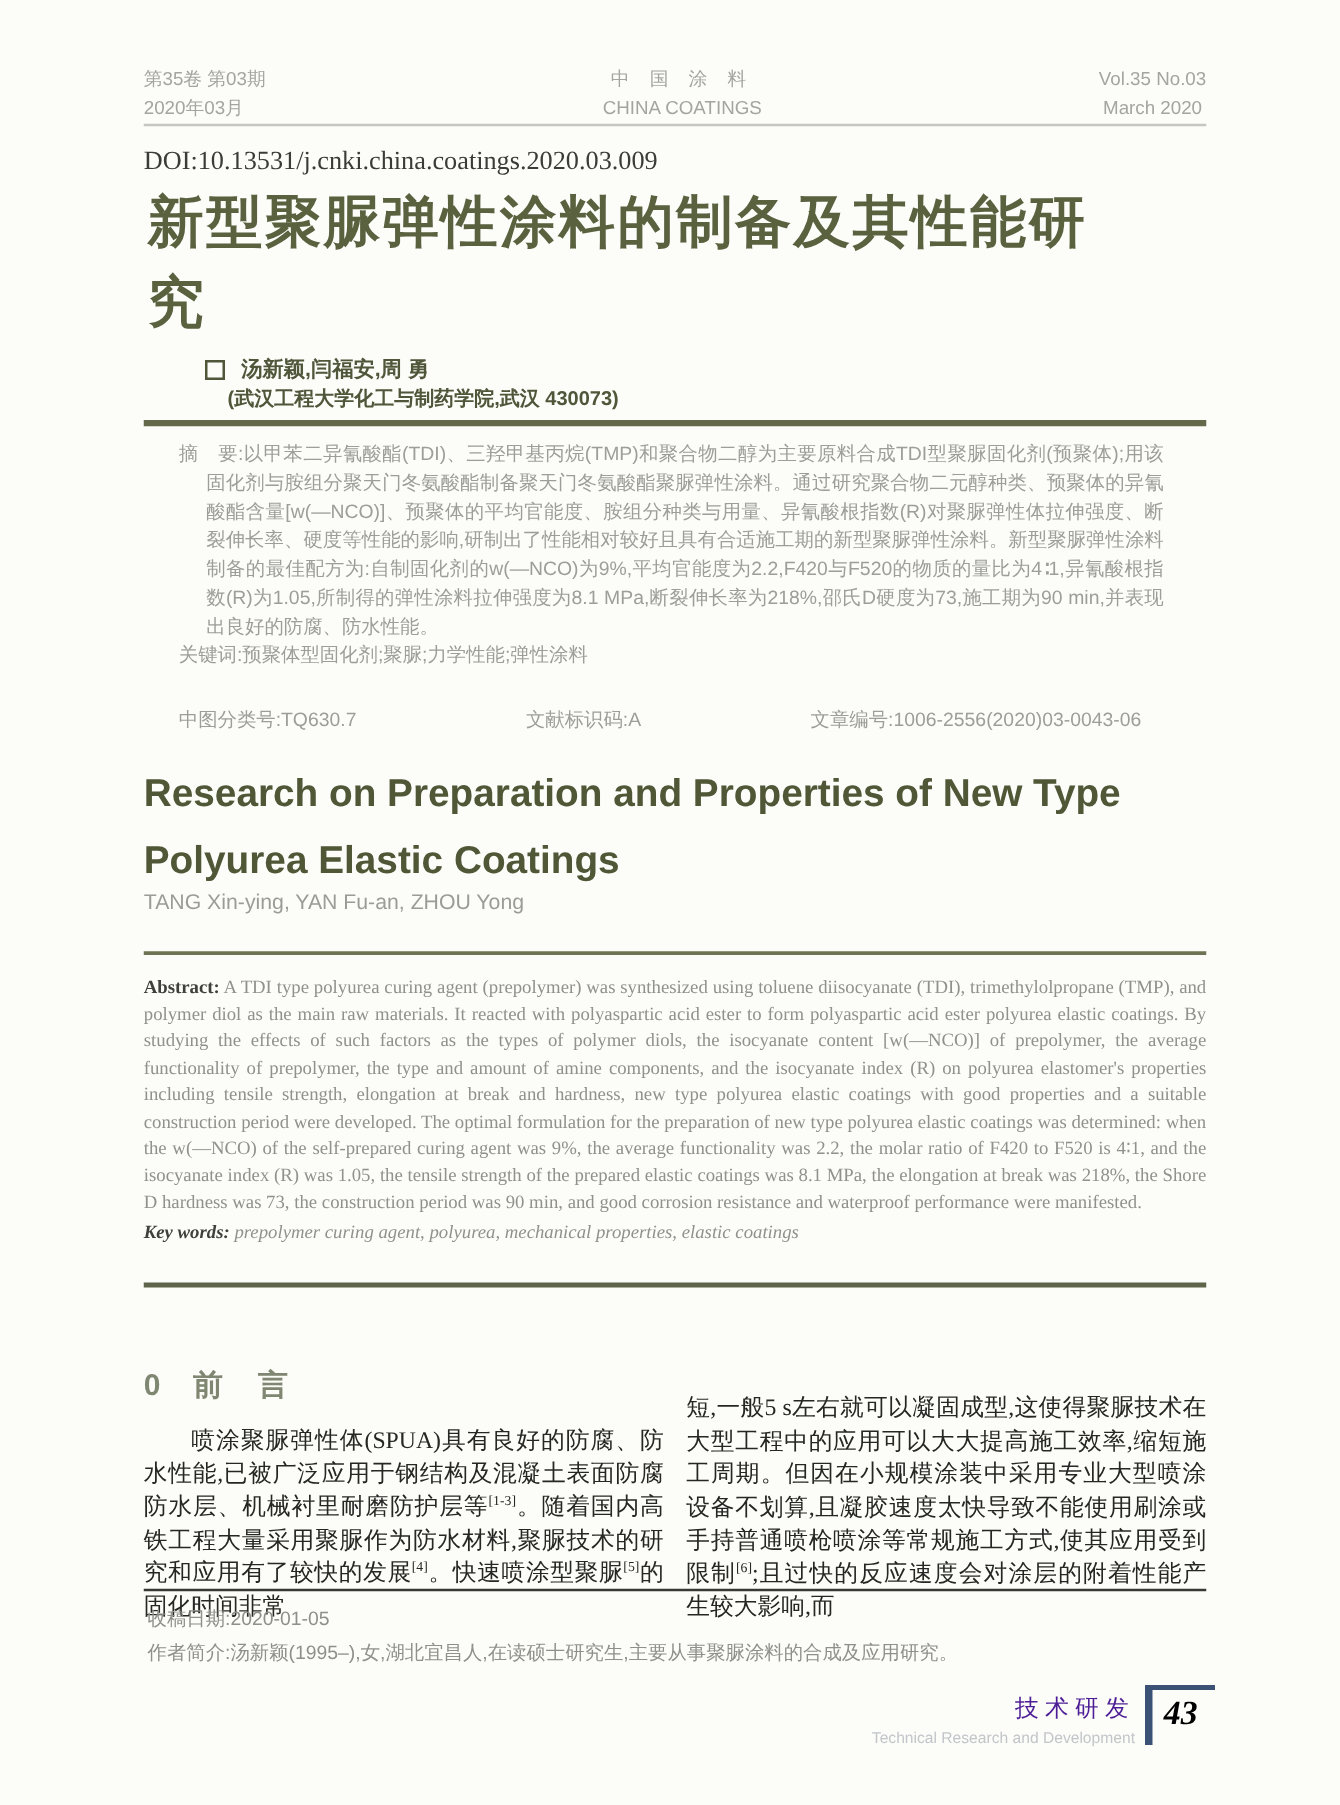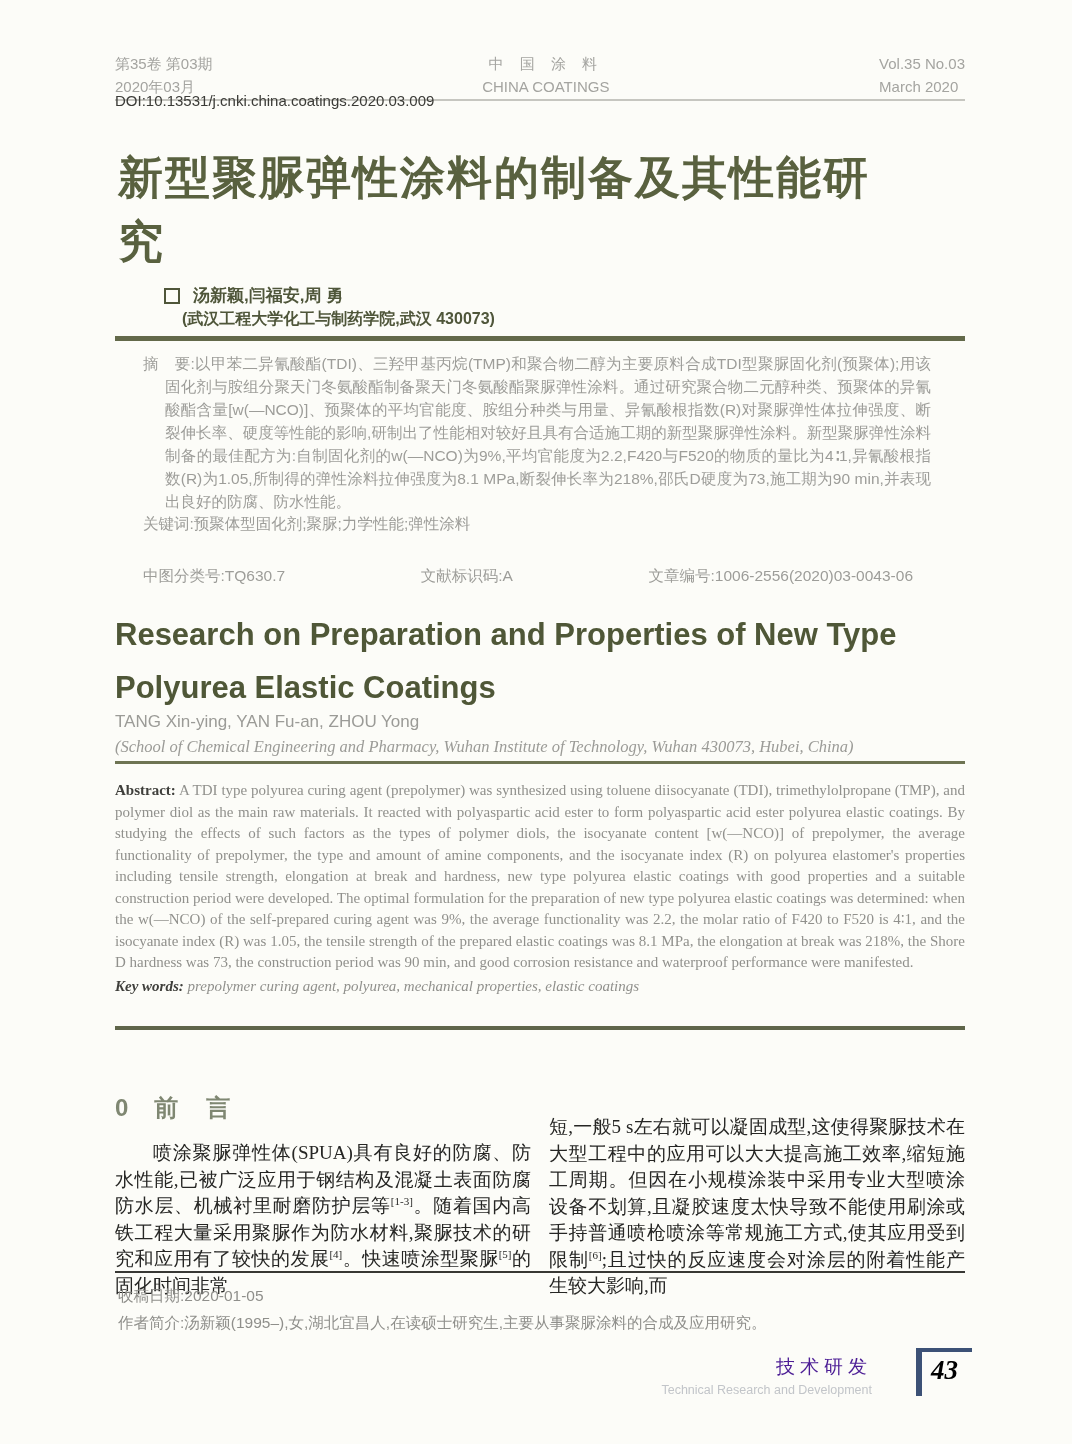--- a/index.html
+++ b/index.html
@@ -4,30 +4,30 @@
 <style>
   html,body { margin:0; padding:0; background:#e8e8e4; }
   .page {
     position:relative;
     width:1072px; height:1444px;
     margin:0 auto;
     background:#fcfcf8;
     font-family:"Liberation Sans", sans-serif;
     overflow:hidden;
   }
-  .abs { position:absolute;gap:36px; }
+  .abs { position:absolute; }
 
   
   .journal-header { left:115px; top:52px; width:850px; display:flex; justify-content:space-between; color:#a4a4a0; font-size:15px; line-height:1.55; }
   .jh-col { white-space:nowrap; }
   .jh-center { text-align:center; }
-  .jh-right { text-align:left; }
+  .jh-right { text-align:center; }
   .journal-cn { letter-spacing:6px; }
   .header-rule { left:115px; top:99px; width:850px; height:0; border-top:2px solid #c6c6c0; }
-  .doi-line { left:115px; top:92px; font-family:Liberation Sans, sans-serif; font-size:15px; color:#3b3b37; }
+  .doi-line { left:115px; top:116px; font-family:Liberation Serif, serif; font-size:21px; color:#3b3b37; }
 
   
   .cn-title { left:118px; top:146px; width:760px; font-size:45px; font-weight:bold; color:#59613f; line-height:1.42; letter-spacing:2px; }
   .authors-row { left:120px; top:284px; display:flex; align-items:center; gap:13px; color:#4f563a; font-weight:bold; font-size:17px;padding-left:44px; }
   .author-square { width:12px; height:12px; border:2px solid #4f563a; flex:0 0 auto; }
   .cn-affiliation { left:148px; top:309px; color:#4f563a; font-weight:bold; font-size:16px;margin-left:34px; }
   .thick-rule { left:115px; top:336px; width:850px; height:5px; background:#63694a; }
 
   
   .cn-abstract { left:143px; top:352px; width:788px; font-size:15.5px; color:#9d9d99; line-height:23px; text-align:justify; padding-left:22px; text-indent:-22px; box-sizing:border-box; }
@@ -104,21 +104,20 @@
   <div class="abs cn-keywords"><span>关键词:</span><span>预聚体型固化剂;聚脲;力学性能;弹性涂料</span></div>
 
   <div class="abs cn-classrow">
     <span><span>中图分类号:</span><span>TQ630.7</span></span>
     <span><span>文献标识码:</span><span>A</span></span>
     <span><span>文章编号:</span><span>1006-2556(2020)03-0043-06</span></span>
   </div>
 
   <div class="abs en-title">Research on Preparation and Properties of New Type Polyurea Elastic Coatings</div>
   <div class="abs en-authors">TANG Xin-ying, YAN Fu-an, ZHOU Yong</div>
-  <div class="abs en-affiliation">(School of Chemical Engineering and Pharmacy, Wuhan Institute of Technology, Wuhan 430073, Hubei, China)</div>
   <div class="abs mid-rule"></div>
 
   <div class="abs en-abstract">
     <div><span class="en-label">Abstract:</span><span> A TDI type polyurea curing agent (prepolymer) was synthesized using toluene diisocyanate (TDI), trimethylolpropane (TMP), and polymer diol as the main raw materials. It reacted with polyaspartic acid ester to form polyaspartic acid ester polyurea elastic coatings. By studying the effects of such factors as the types of polymer diols, the isocyanate content [w(—NCO)] of prepolymer, the average functionality of prepolymer, the type and amount of amine components, and the isocyanate index (R) on polyurea elastomer's properties including tensile strength, elongation at break and hardness, new type polyurea elastic coatings with good properties and a suitable construction period were developed. The optimal formulation for the preparation of new type polyurea elastic coatings was determined: when the w(—NCO) of the self-prepared curing agent was 9%, the average functionality was 2.2, the molar ratio of F420 to F520 is 4∶1, and the isocyanate index (R) was 1.05, the tensile strength of the prepared elastic coatings was 8.1 MPa, the elongation at break was 218%, the Shore D hardness was 73, the construction period was 90 min, and good corrosion resistance and waterproof performance were manifested.</span></div>
     <div class="en-keywords"><span class="en-label">Key words:</span><span> prepolymer curing agent, polyurea, mechanical properties, elastic coatings</span></div>
   </div>
   <div class="abs bottom-rule"></div>
 
   <div class="abs body-cols">
     <div class="col">

